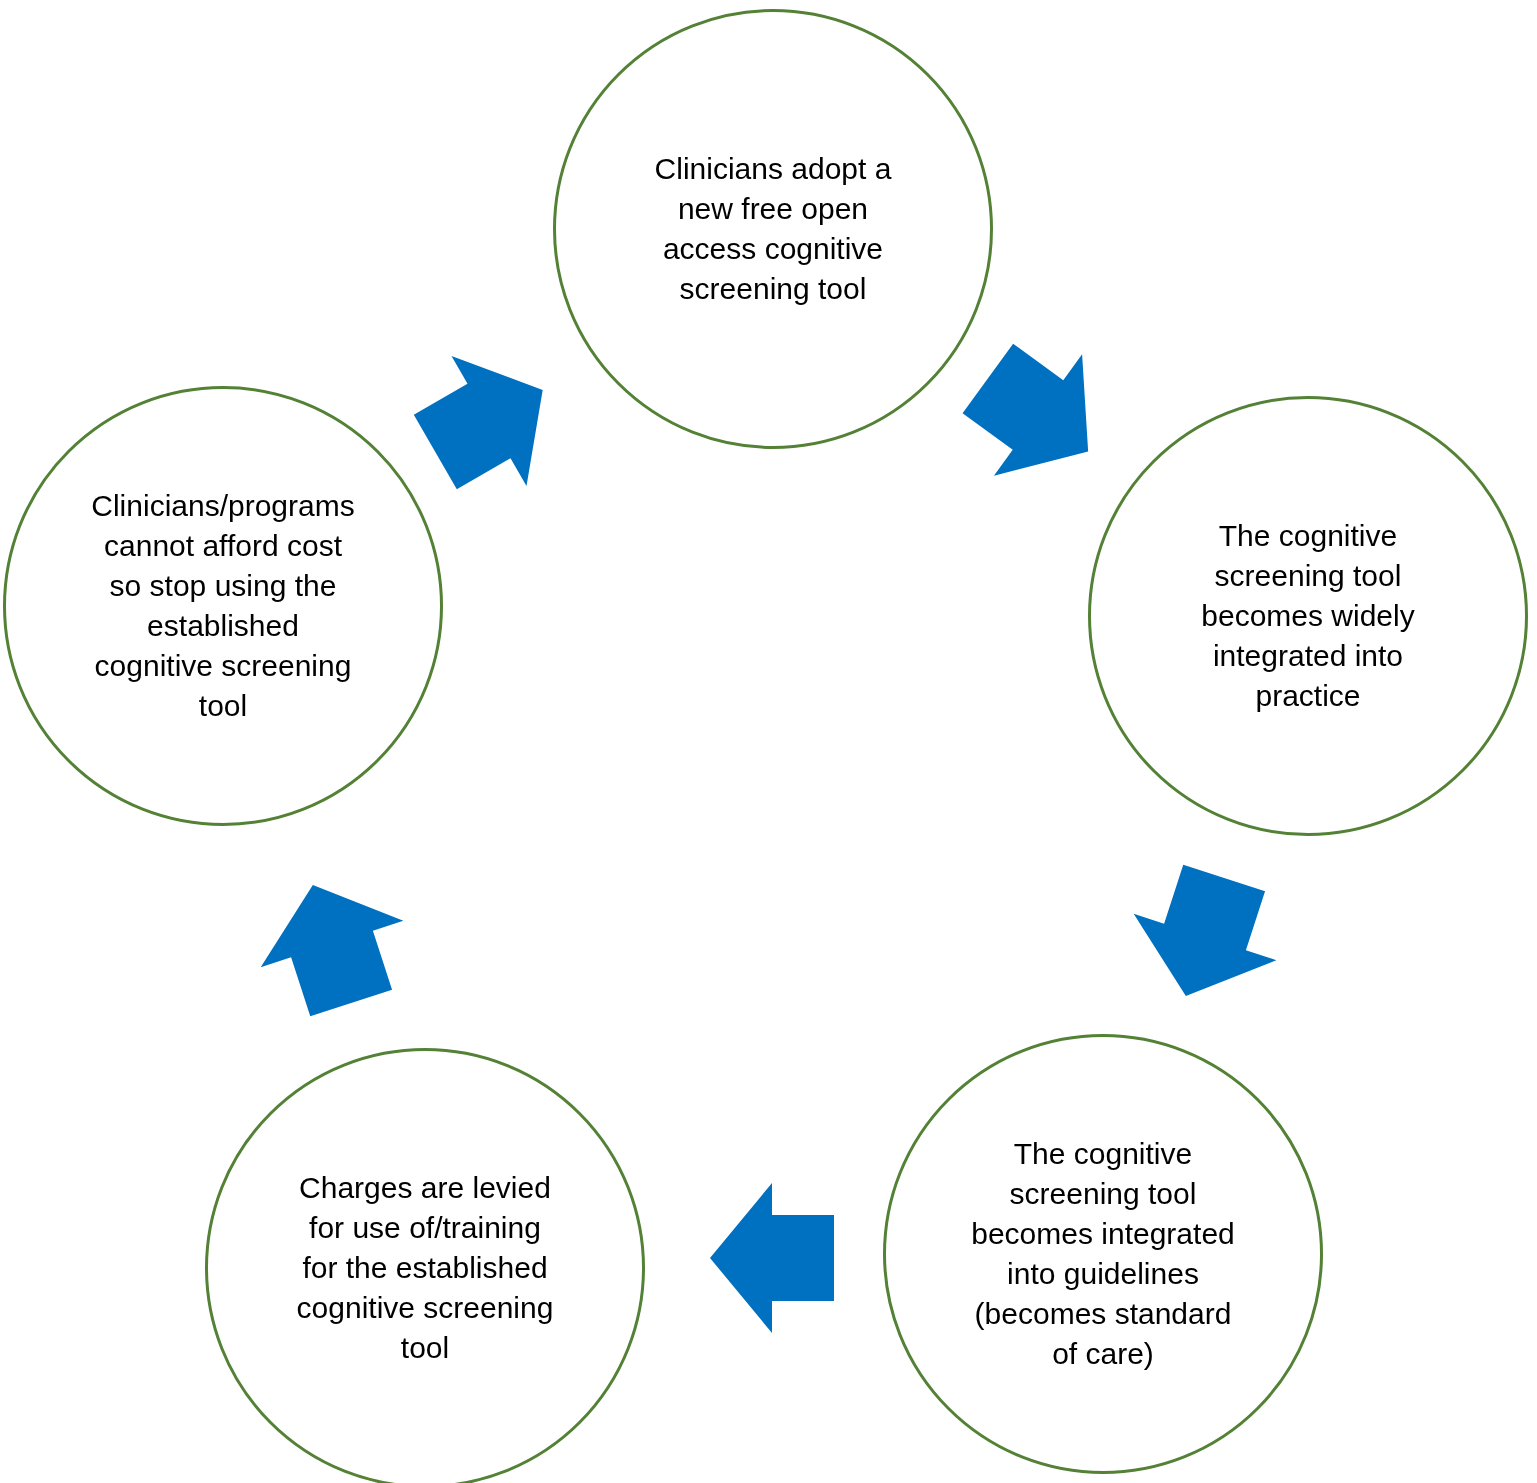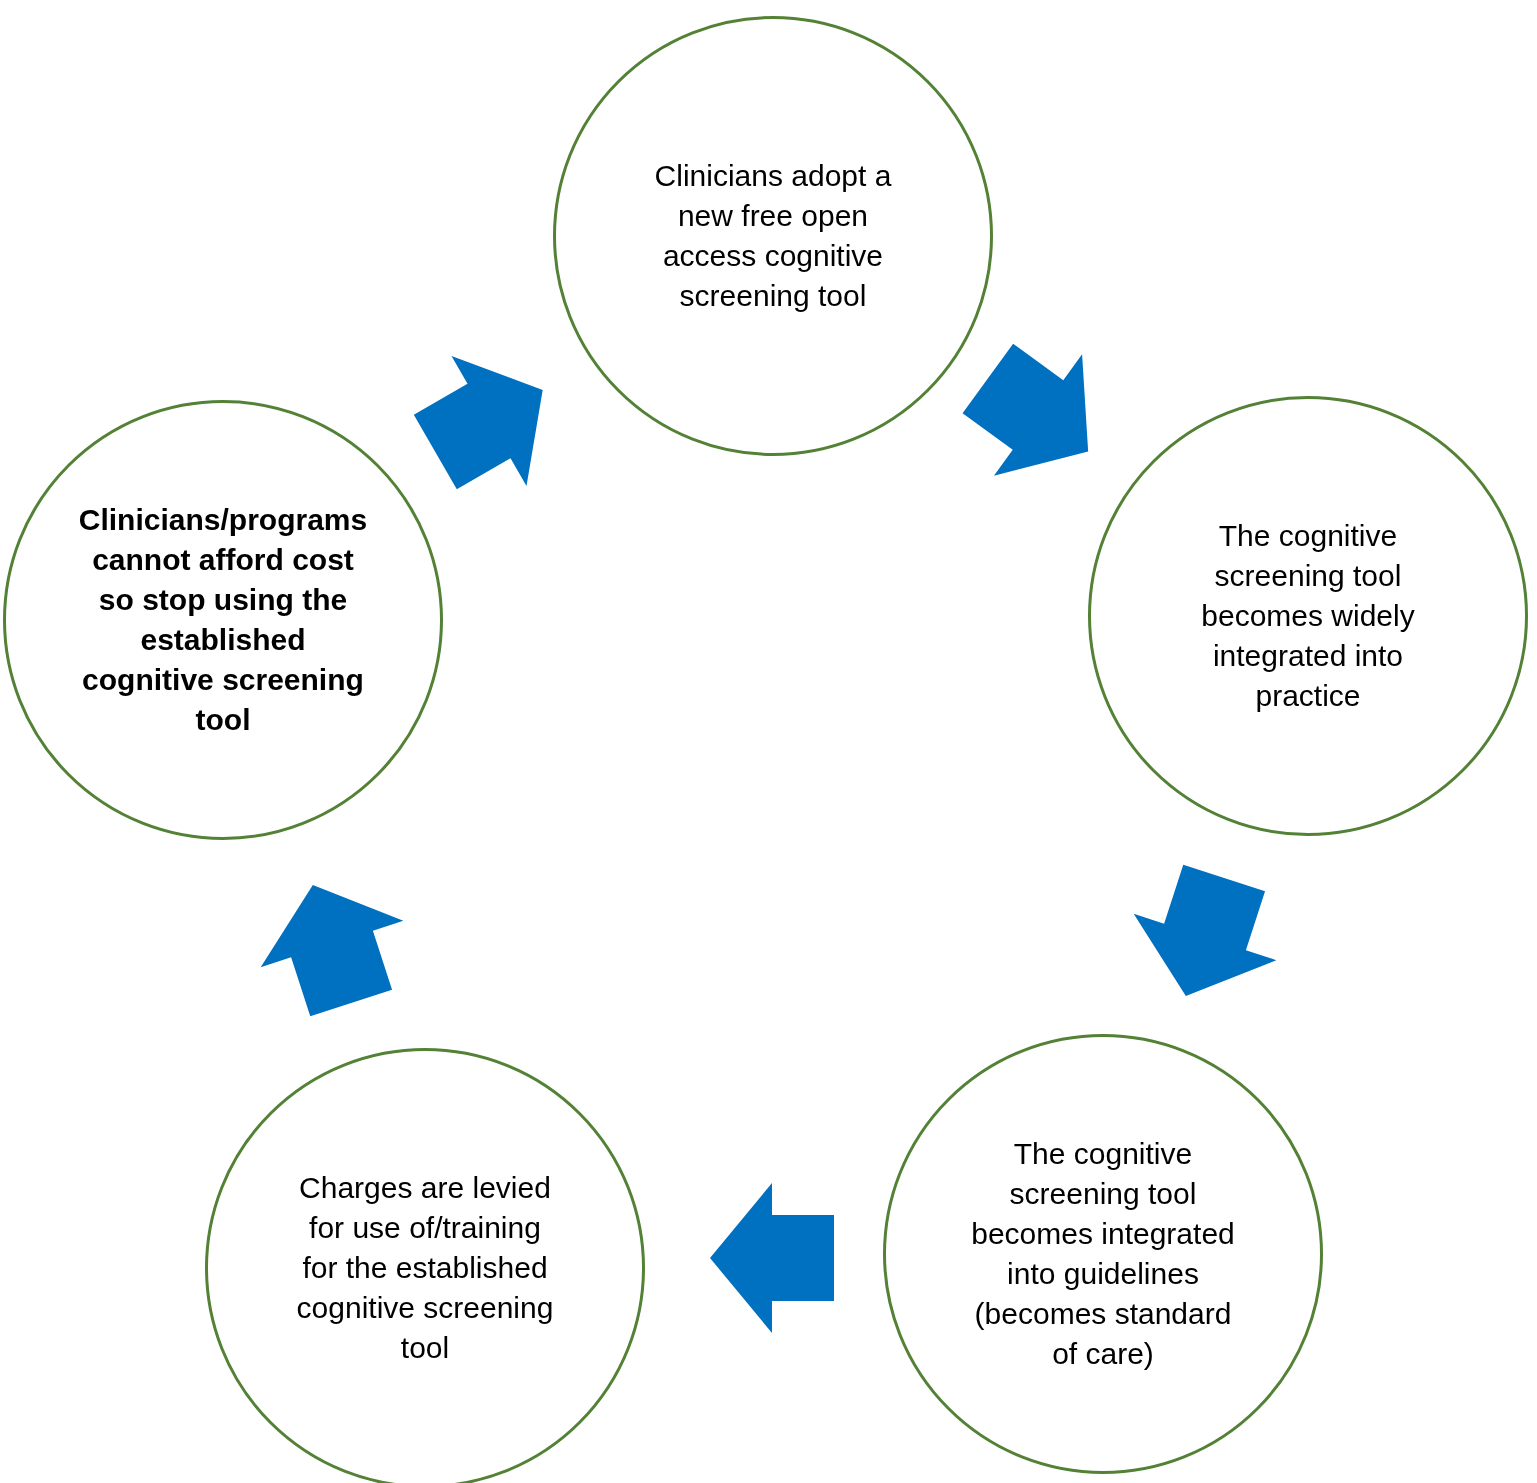--- a/index.html
+++ b/index.html
@@ -35,25 +35,25 @@
     color: var(--text, #000000);
     max-width: 382px;
   }
   .arrow {
     position: absolute;
     width: 124px;
     height: 150px;
     overflow: visible;
   }
   
-  .node-top          { left: 553px;  top: 16px;    }
+  .node-top          { left: 553px;  top: 9px;    }
   .node-right        { left: 1088px; top: 396px;  }
   .node-bottom-right { left: 883px;  top: 1034px; }
   .node-bottom-left  { left: 205px;  top: 1048px; }
-  .node-left         { left: 3px;    top: 400px; font-weight: bold;  }
+  .node-left         { left: 3px;    top: 386px;  }
   
   .arrow-1 { left: 976px;  top: 340px;  transform: rotate(36deg);   }
   .arrow-2 { left: 1143px; top: 862px;  transform: rotate(108deg);  }
   .arrow-3 { left: 710px;  top: 1183px; transform: rotate(180deg);  }
   .arrow-4 { left: 270px;  top: 869px;  transform: rotate(-108deg); }
   .arrow-5 { left: 427px;  top: 346px;  transform: rotate(-30deg);  }
 </style>
 </head>
 <body>
 

